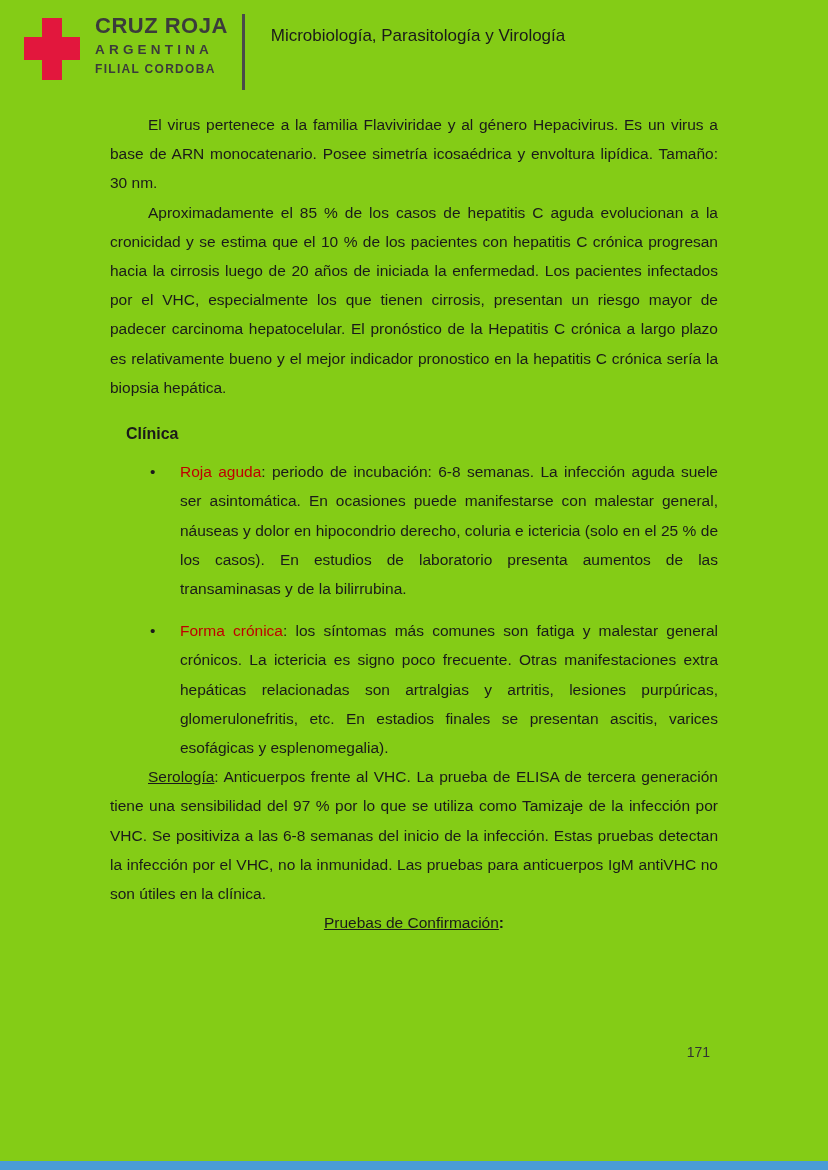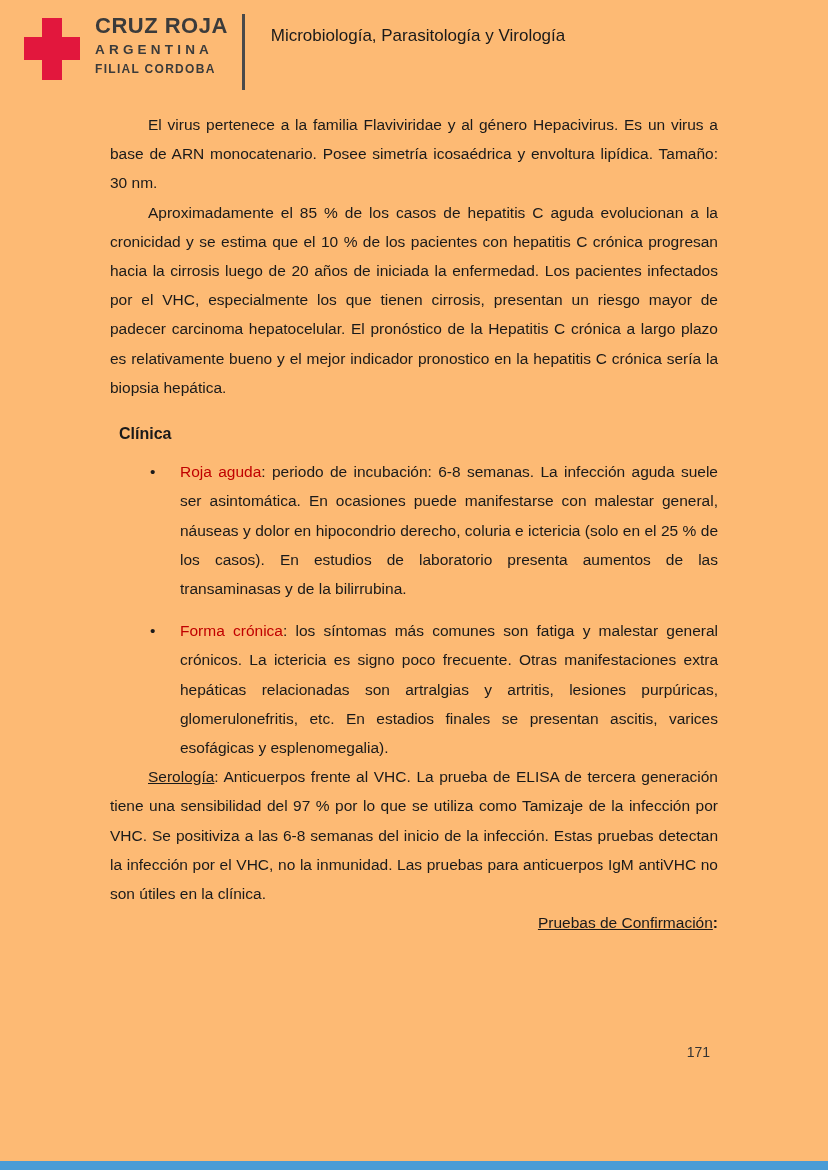--- a/index.html
+++ b/index.html
@@ -1,17 +1,17 @@
 <!DOCTYPE html>
 <html style="--logo-red: #e2173d; --accent-red: #c00000; --bottom-bar: #4a9cd6;"><head>
 <meta charset="utf-8">
 <style>
   html, body { margin:0; padding:0; background:#ffffff; }
   .page {
-    position:relative; width:828px; height:1170px; background:#fdba74;
+    position:relative; width:828px; height:1170px; background:#84cc16;
     font-family:"Liberation Sans", sans-serif; color:#1a1a1a; overflow:hidden;
   }
 
   
   .logo { position:absolute; left:24px; top:12px; display:flex; align-items:flex-start; }
   .cross { position:relative; width:56px; height:62px; margin-top:6px; flex:0 0 auto; }
   .cross .v { position:absolute; left:33%; top:0; width:34%; height:100%; background:var(--logo-red,#e2173d); }
   .cross .h { position:absolute; top:31%; left:0; width:100%; height:37%; background:var(--logo-red,#e2173d); }
   .logo-text { margin-left:15px; color:#3b3b3b; white-space:nowrap; }
   .logo-line1 { font-size:22px; font-weight:700; letter-spacing:0.5px; line-height:27px; }
@@ -25,28 +25,28 @@
   }
 
   
   .content {
     position:absolute; left:110px; top:110px; width:608px;
     font-size:15.5px; line-height:29.2px; text-align:justify; color:#1a1a1a;
   }
   .content p { margin:0; }
   .body-par { text-indent:38px; }
   .heading { font-weight:700; text-align:left; font-size:16px; }
-  .heading-clinica { margin:17px 0 9px 9px; }
+  .heading-clinica { margin:17px 0 9px 16px; }
   .heading-diagnostico { margin:2px 0 0 0; }
   .bullet { position:relative; padding-left:70px; }
   .bullet + .bullet { margin-top:13px; }
   .bullet-marker { position:absolute; left:40px; top:0; }
   .red-label { color:var(--accent-red,#c00000); }
   .underline { text-decoration:underline; }
-  .pruebas-line { margin-left:48px; text-align:right; }
+  .pruebas-line { margin-left:48px; text-align:center; }
   .pruebas-line .colon { font-weight:700; }
 
   
   .page-number { position:absolute; top:1044px; right:118px; font-size:14px; color:#333;margin-left:46px; }
   .footer {
     position:absolute; top:1082px; left:0; width:100%; text-align:center;
     font-size:14.5px; line-height:22px; color:#222222;
   }
   .bottom-bar { position:absolute; left:0; bottom:0; width:100%; height:9px; background:var(--bottom-bar,#4a9cd6); }
 </style>

